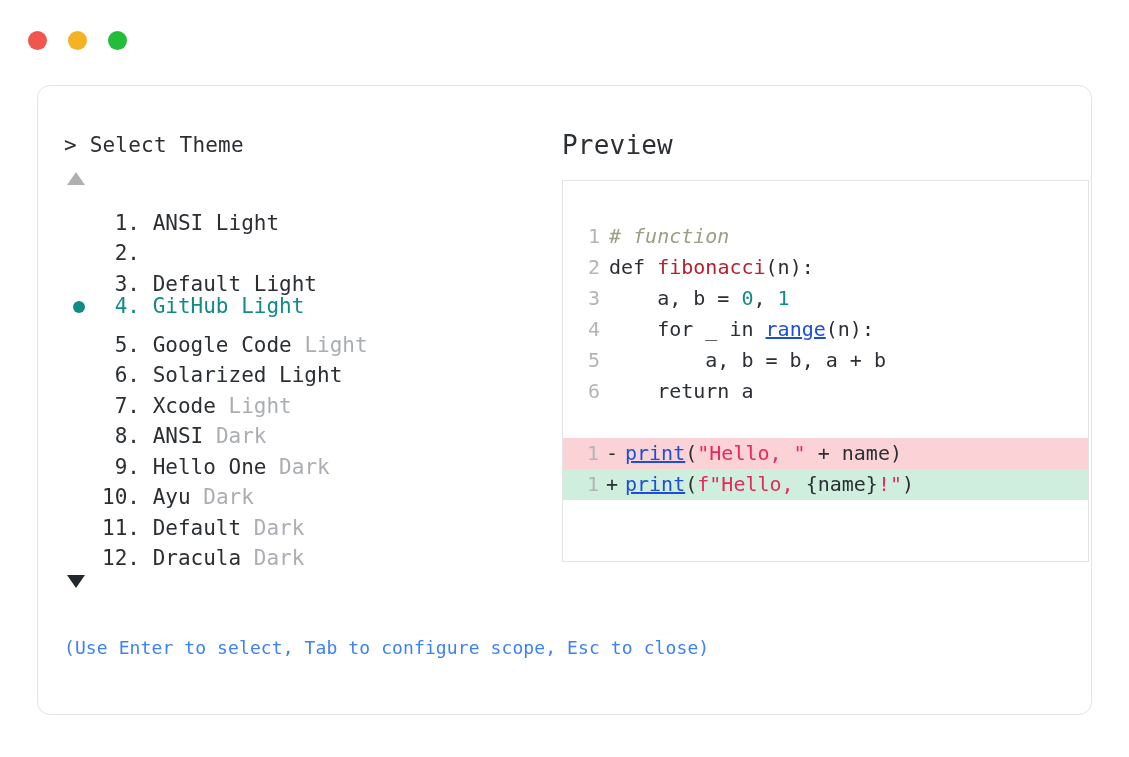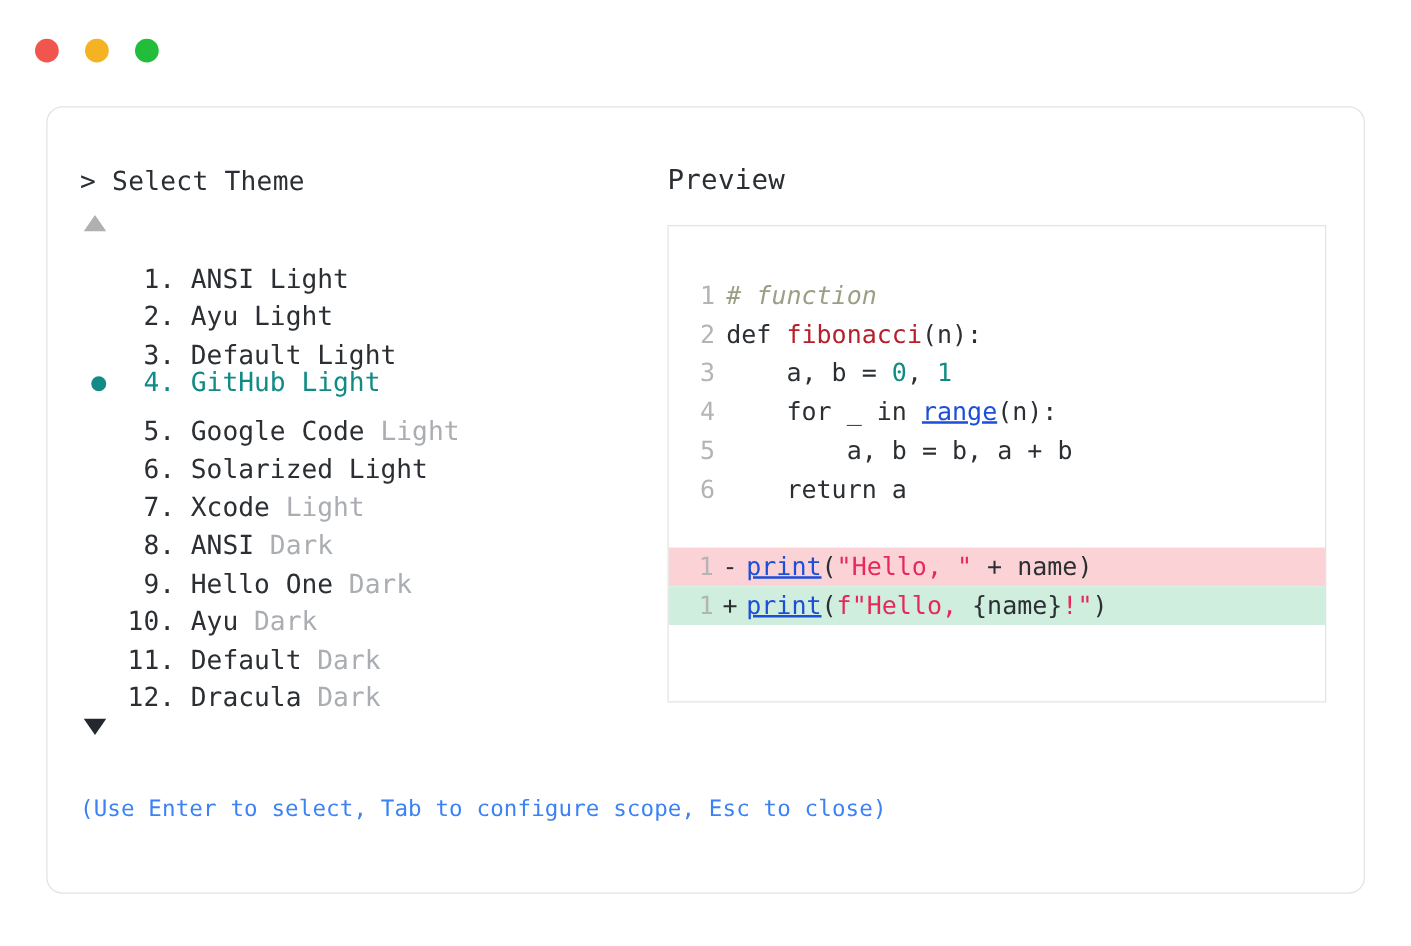--- a/index.html
+++ b/index.html
@@ -38,37 +38,37 @@
     border-radius: 13px;
   }
 
   
   .body {
     position: absolute;
     left: 0; top: 0; right: 0; bottom: 0;
     padding: 46px 0 0 26px;
   }
 
-  .columns { display: flex; align-items: flex-start; }
+  .columns { display: flex; align-items: flex-start; gap: 28px; }
 
   .col-left  { width: 470px; flex: none; }
   .col-right { flex: 1; }
 
   
   .prompt-line {
     font-size: 21px;
     color: #2b2f33;
     letter-spacing: 0.2px;
     white-space: pre;
     line-height: 26px;
   }
   .prompt-caret { color: #2b2f33; }
 
   .preview-heading {
-    font-size: 22px;
+    font-size: 26px;
     color: #2b2f33;
     letter-spacing: 0.2px;
     line-height: 26px;
   }
 
   
   .arrow {
     width: 0; height: 0;
     border-left: 9px solid transparent;
     border-right: 9px solid transparent;
@@ -199,21 +199,21 @@
     <div class="columns">
 
       <div class="col-left">
 
         <div class="prompt-line"><span class="prompt-caret">&gt;</span><span> </span><span>Select Theme</span></div>
 
         <div class="arrow arrow-up"></div>
 
         <div class="theme-list" id="theme-list">
             <div class="theme-row"><span class="bullet-cell"></span><span class="idx"> 1.</span><span> </span><span class="name">ANSI Light</span></div>
-            <div class="theme-row"><span class="bullet-cell"></span><span class="idx"> 2.</span><span> </span><span class="name">Ayu Light</span></div>
+            <div class="theme-row"><span class="bullet-cell"></span><span class="idx"> 2.</span><span> </span></div>
             <div class="theme-row"><span class="bullet-cell"></span><span class="idx"> 3.</span><span> </span><span class="name">Default Light</span></div>
             <div class="theme-row selected"><span class="bullet-cell"><span class="bullet"></span></span><span class="idx"> 4.</span><span> </span><span class="name">GitHub Light</span></div>
             <div class="theme-row"><span class="bullet-cell"></span><span class="idx"> 5.</span><span> </span><span class="name">Google Code</span><span class="variant-dim"> Light</span></div>
             <div class="theme-row"><span class="bullet-cell"></span><span class="idx"> 6.</span><span> </span><span class="name">Solarized Light</span></div>
             <div class="theme-row"><span class="bullet-cell"></span><span class="idx"> 7.</span><span> </span><span class="name">Xcode</span><span class="variant-dim"> Light</span></div>
             <div class="theme-row"><span class="bullet-cell"></span><span class="idx"> 8.</span><span> </span><span class="name">ANSI</span><span class="variant-dim"> Dark</span></div>
             <div class="theme-row"><span class="bullet-cell"></span><span class="idx"> 9.</span><span> </span><span class="name">Hello One</span><span class="variant-dim"> Dark</span></div>
             <div class="theme-row"><span class="bullet-cell"></span><span class="idx">10.</span><span> </span><span class="name">Ayu</span><span class="variant-dim"> Dark</span></div>
             <div class="theme-row"><span class="bullet-cell"></span><span class="idx">11.</span><span> </span><span class="name">Default</span><span class="variant-dim"> Dark</span></div>
             <div class="theme-row"><span class="bullet-cell"></span><span class="idx">12.</span><span> </span><span class="name">Dracula</span><span class="variant-dim"> Dark</span></div>

